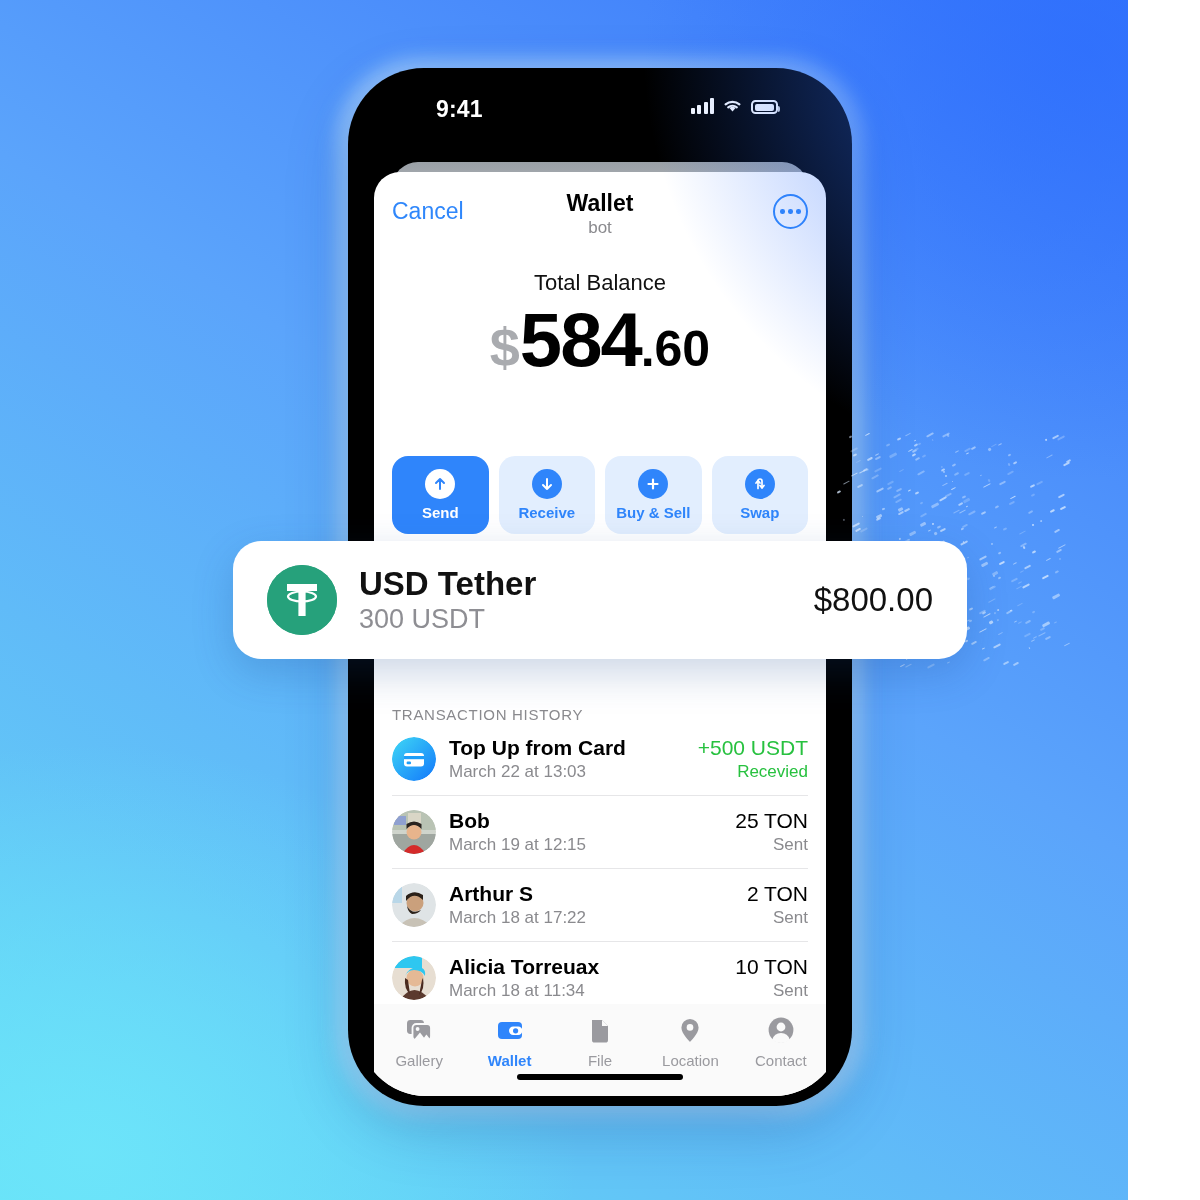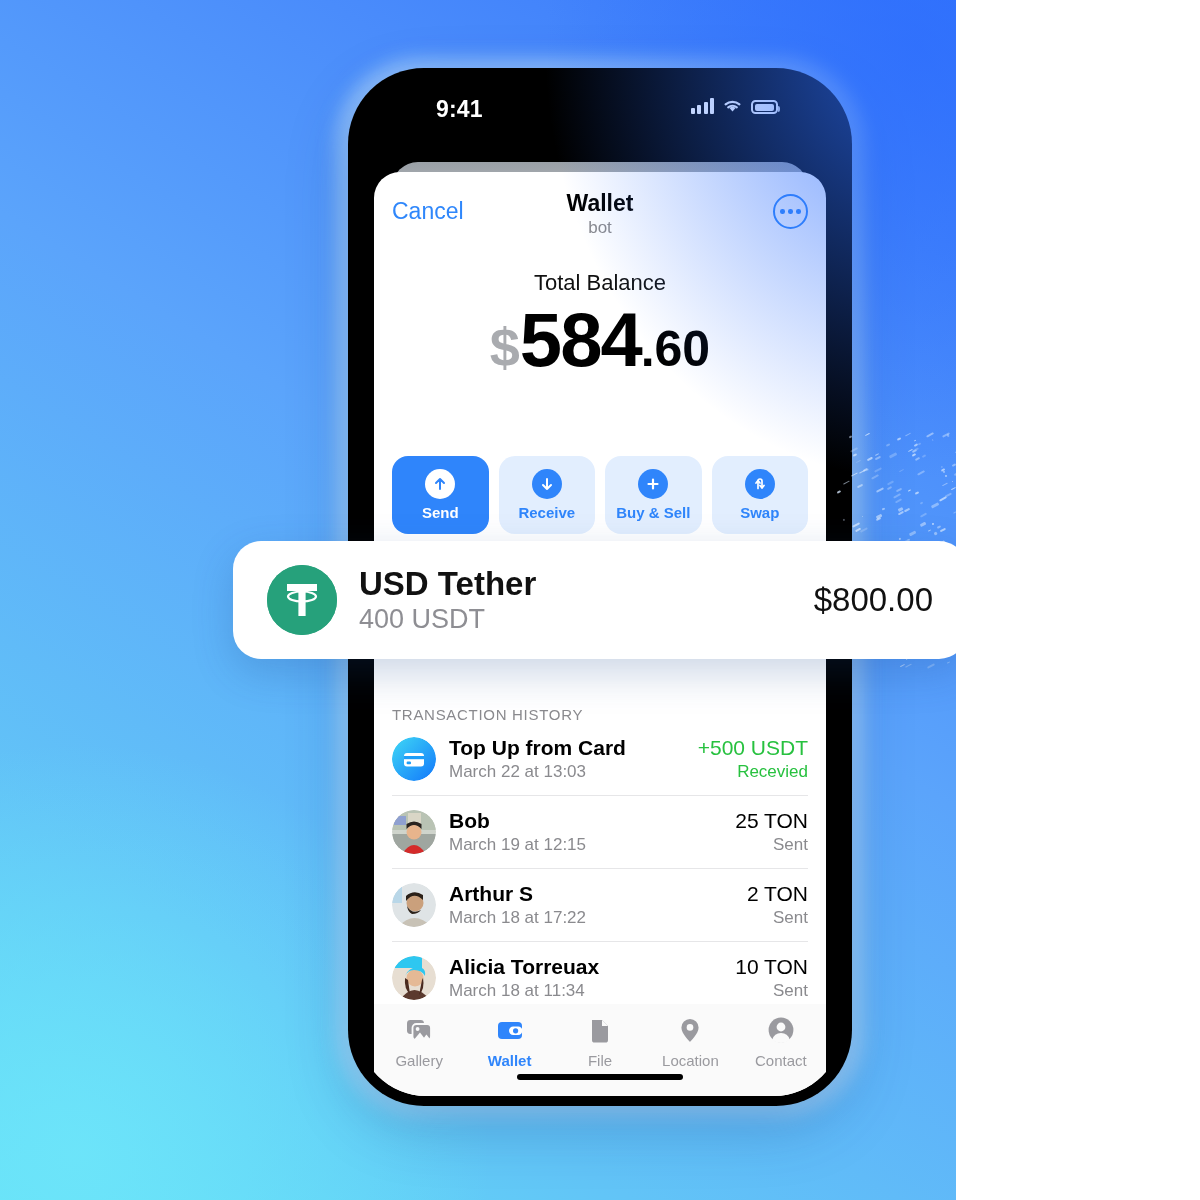--- a/index.html
+++ b/index.html
@@ -3,21 +3,21 @@
 <meta charset="utf-8">
 <style>
   html,body{margin:0;padding:0;}
   body{
     width:1200px;height:1200px;overflow:hidden;
     font-family:"Liberation Sans", sans-serif;
     -webkit-font-smoothing:antialiased;
   }
   
   .stage{
-    position:relative;width:956px;height:1200px;
+    position:relative;width:1128px;height:1200px;
     background:linear-gradient(32deg,#62dff6 0%,#62c4f7 22%,#5ba4fb 55%,#4a8cfb 78%,#3776fb 100%);
     overflow:hidden;
   }
   .stage:before{
     content:"";position:absolute;inset:0;
     background:radial-gradient(ellipse 70% 55% at 8% 96%, rgba(110,230,250,.85) 0%, rgba(110,230,250,0) 62%);
     pointer-events:none;
   }
   .stage:after{
     content:"";position:absolute;inset:0;
@@ -743,18 +743,18 @@
     <div class="usdt-logo">
       <svg width="70" height="70" viewBox="0 0 70 70">
         <circle cx="35" cy="35" r="35" fill="#26a17b"></circle>
         <rect x="20" y="19" width="30" height="7" fill="#fff"></rect>
         <rect x="31.4" y="19" width="7.2" height="32" fill="#fff"></rect>
         <ellipse cx="35" cy="31.5" rx="14" ry="5" fill="none" stroke="#fff" stroke-width="2.2"></ellipse>
       </svg>
     </div>
     <div class="usdt-mid">
       <div class="usdt-name">USD Tether</div>
-      <div class="usdt-sub">400 USDT</div>
+      <div class="usdt-sub">300 USDT</div>
     </div>
     <div class="usdt-amt">$800.00</div>
   </div>
 
 </div>
 
 </body></html>

